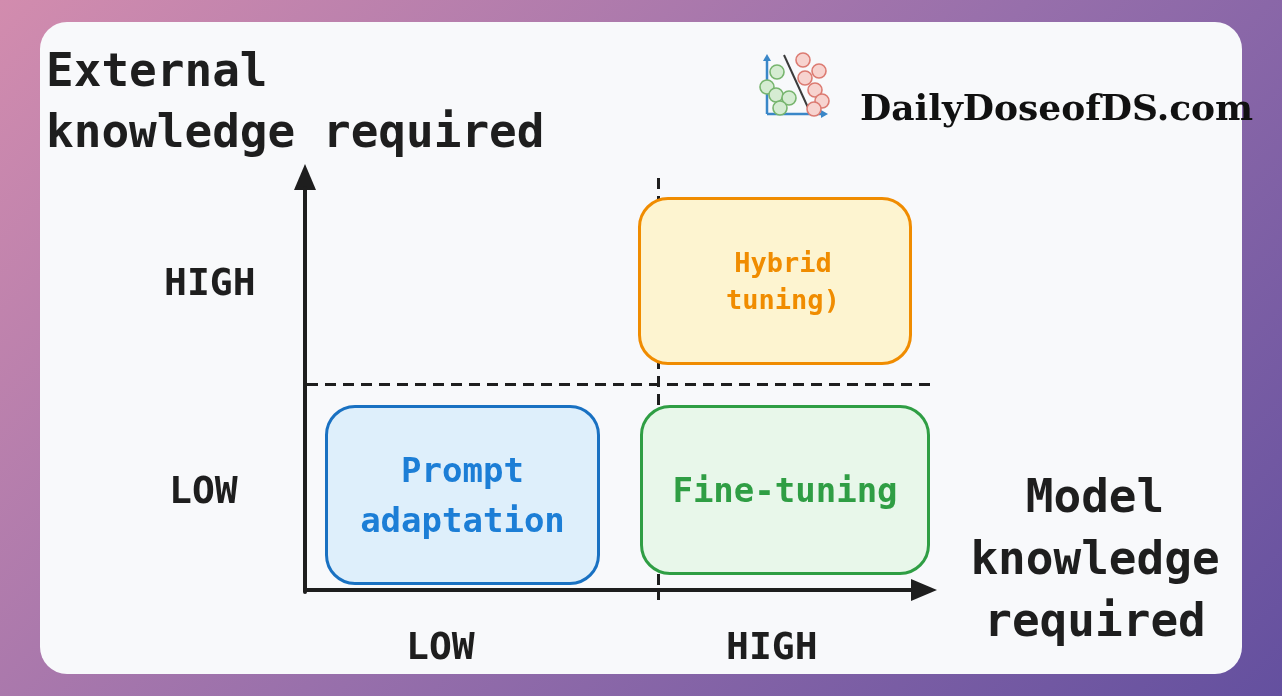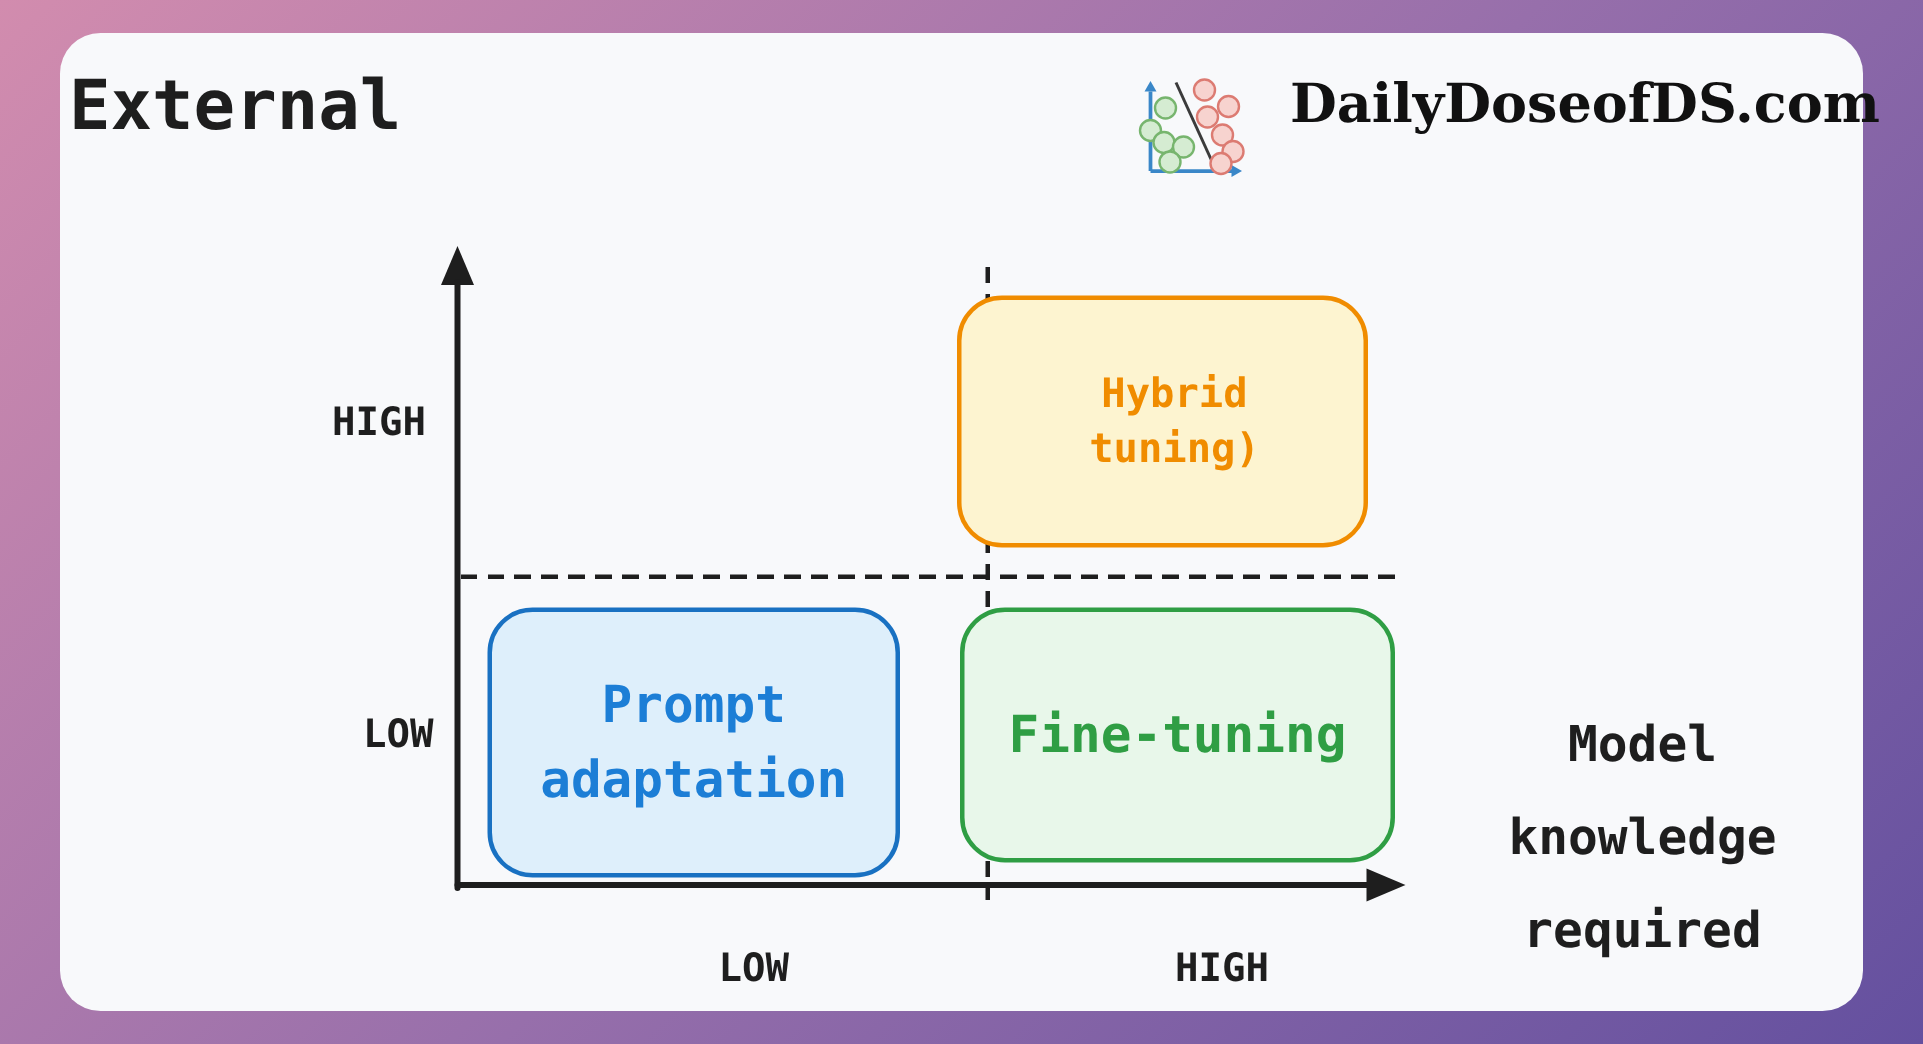--- a/index.html
+++ b/index.html
@@ -28,30 +28,30 @@
     text-align: left;
     font-size: 46px; line-height: 61px; font-weight: bold;
     color: var(--ink);
   }
   .y-title span { display: block; }
 
   .x-title {
     position: absolute;
     left: 905px; top: 443px; width: 300px;
     text-align: center;
-    font-size: 33px; line-height: 62px; font-weight: bold;
+    font-size: 46px; line-height: 62px; font-weight: bold;
     color: var(--ink);
   }
   .x-title span { display: block; }
 
   .axis-label {
     position: absolute;
     width: 120px;
-    text-align: right;
-    font-size: 26px; line-height: 42px; font-weight: bold;
+    text-align: left;
+    font-size: 38px; line-height: 42px; font-weight: bold;
     color: var(--ink);
   }
   .lbl-y-high { left: 124px; top: 239px; }
   .lbl-y-low  { left: 129px; top: 447px; }
   .lbl-x-low  { left: 366px; top: 603px; }
   .lbl-x-high { left: 686px; top: 603px; }
 
   
   .y-axis-line {
     position: absolute;
@@ -114,40 +114,41 @@
   .q-tl { left: 285px; top: 174px; width: 273px; height: 172px; font-size: 34px; }
   .q-tr { left: 598px; top: 175px; width: 274px; height: 168px; font-size: 27px; line-height: 37px; padding-left: 16px; }
   .q-bl { left: 285px; top: 383px; width: 275px; height: 180px; font-size: 34px; line-height: 50px; }
   .q-br { left: 600px; top: 383px; width: 290px; height: 170px; font-size: 34px; }
 
   
   .brand {
     position: absolute;
     left: 716px; top: 26px;
     display: flex;
-    align-items: flex-start;
+    align-items: flex-end;
     gap: 24px;
   }
   .brand-text {
     font-family: "DejaVu Serif", serif;
     font-weight: bold;
     font-size: 36px;
     color: var(--brand-ink);
     white-space: nowrap;
   }
   .brand-icon svg { display: block; }
 </style>
 </head>
 <body>
 
 <div class="stage">
   <div class="card">
 
     <div class="y-title">
       <span>External</span>
+      <span>knowledge required</span>
     </div>
 
     <div class="brand">
       <span class="brand-icon">
         <svg width="80" height="80" viewBox="0 0 80 80">
 
           <line x1="11" y1="13" x2="11" y2="66" stroke="var(--icon-axis-blue)" stroke-width="2.5"></line>
           <line x1="11" y1="66" x2="66" y2="66" stroke="var(--icon-axis-blue)" stroke-width="2.5"></line>
           <path d="M11 6 L15 13 L7 13 Z" fill="var(--icon-axis-blue)"></path>
           <path d="M72 66 L65 62 L65 70 Z" fill="var(--icon-axis-blue)"></path>

